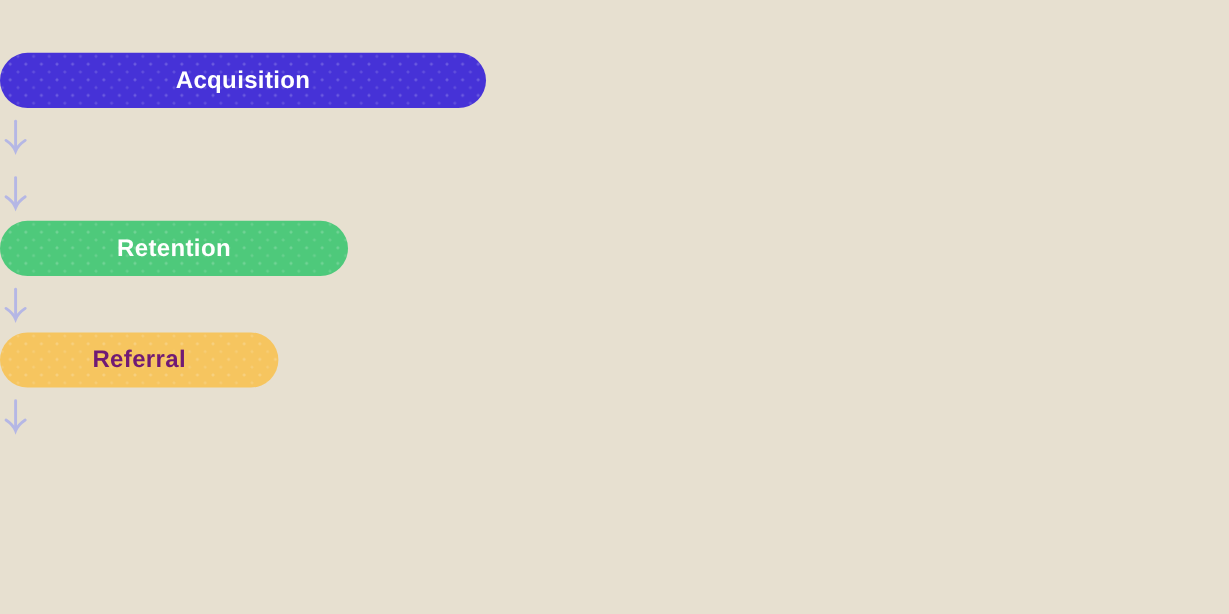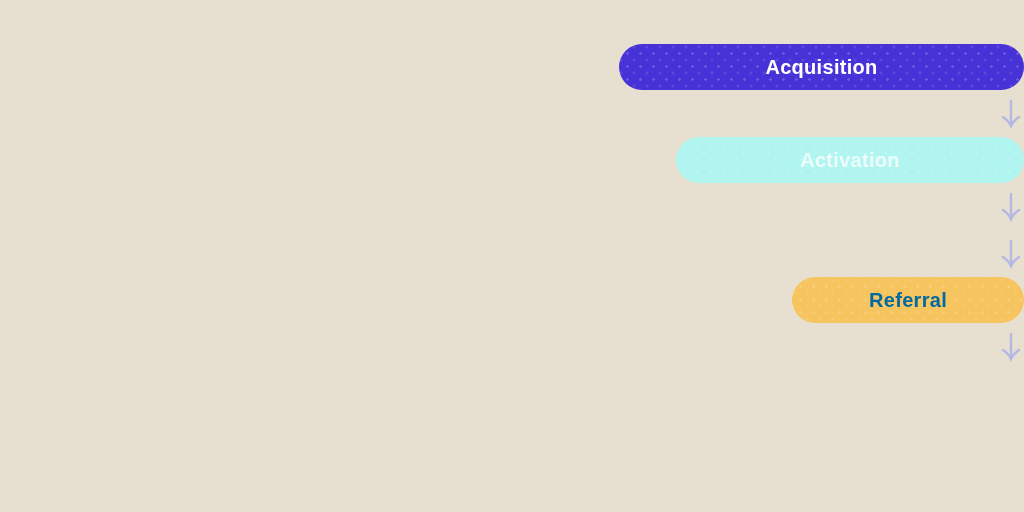--- a/index.html
+++ b/index.html
@@ -14,21 +14,21 @@
     overflow: hidden;
     background: #e7e0d0; 
   }
   .funnel {
     position: absolute;
     top: 44px;
     left: 0;
     width: 1024px;
     display: flex;
     flex-direction: column;
-    align-items: flex-end;
+    align-items: flex-start;
   }
   .pill {
     position: relative;
     height: 46px;
     border-radius: 23px;
     display: flex;
     align-items: center;
     justify-content: center;
     font-size: 20px;
     font-weight: 700;
@@ -76,40 +76,40 @@
       <span>Acquisition</span>
     </div>
 
     <div class="connector">
       <svg class="arrow-svg" width="26" height="32" viewBox="0 0 26 32" fill="none" xmlns="http://www.w3.org/2000/svg">
         <path d="M13 3 L13 26" stroke="#b5b7e5" stroke-width="2.4" stroke-linecap="round"></path>
         <path d="M5 19 Q11 23 13 28 Q15 23 21 19" stroke="#b5b7e5" stroke-width="2.4" stroke-linecap="round" fill="none"></path>
       </svg>
     </div>
 
-    <div class="pill stage-1" style="background: rgb(176, 245, 240); color: rgba(255, 255, 255, 0.76);">
-      <span>Activation</span>
+
+    <div class="connector">
+      <svg class="arrow-svg" width="26" height="32" viewBox="0 0 26 32" fill="none" xmlns="http://www.w3.org/2000/svg">
+        <path d="M13 3 L13 26" stroke="#b5b7e5" stroke-width="2.4" stroke-linecap="round"></path>
+        <path d="M5 19 Q11 23 13 28 Q15 23 21 19" stroke="#b5b7e5" stroke-width="2.4" stroke-linecap="round" fill="none"></path>
+      </svg>
+    </div>
+
+    <div class="pill stage-2" style="background: rgb(78, 201, 123); color: rgb(255, 255, 255);">
+      <span>Retention</span>
     </div>
 
     <div class="connector">
       <svg class="arrow-svg" width="26" height="32" viewBox="0 0 26 32" fill="none" xmlns="http://www.w3.org/2000/svg">
         <path d="M13 3 L13 26" stroke="#b5b7e5" stroke-width="2.4" stroke-linecap="round"></path>
         <path d="M5 19 Q11 23 13 28 Q15 23 21 19" stroke="#b5b7e5" stroke-width="2.4" stroke-linecap="round" fill="none"></path>
       </svg>
     </div>
 
-
-    <div class="connector">
-      <svg class="arrow-svg" width="26" height="32" viewBox="0 0 26 32" fill="none" xmlns="http://www.w3.org/2000/svg">
-        <path d="M13 3 L13 26" stroke="#b5b7e5" stroke-width="2.4" stroke-linecap="round"></path>
-        <path d="M5 19 Q11 23 13 28 Q15 23 21 19" stroke="#b5b7e5" stroke-width="2.4" stroke-linecap="round" fill="none"></path>
-      </svg>
-    </div>
-
-    <div class="pill stage-3" style="background: rgb(246, 197, 95); color: #0369a1;">
+    <div class="pill stage-3" style="background: rgb(246, 197, 95); color: #701a75;">
       <span>Referral</span>
     </div>
 
     <div class="connector">
       <svg class="arrow-svg" width="26" height="32" viewBox="0 0 26 32" fill="none" xmlns="http://www.w3.org/2000/svg">
         <path d="M13 3 L13 26" stroke="#b5b7e5" stroke-width="2.4" stroke-linecap="round"></path>
         <path d="M5 19 Q11 23 13 28 Q15 23 21 19" stroke="#b5b7e5" stroke-width="2.4" stroke-linecap="round" fill="none"></path>
       </svg>
     </div>
 

